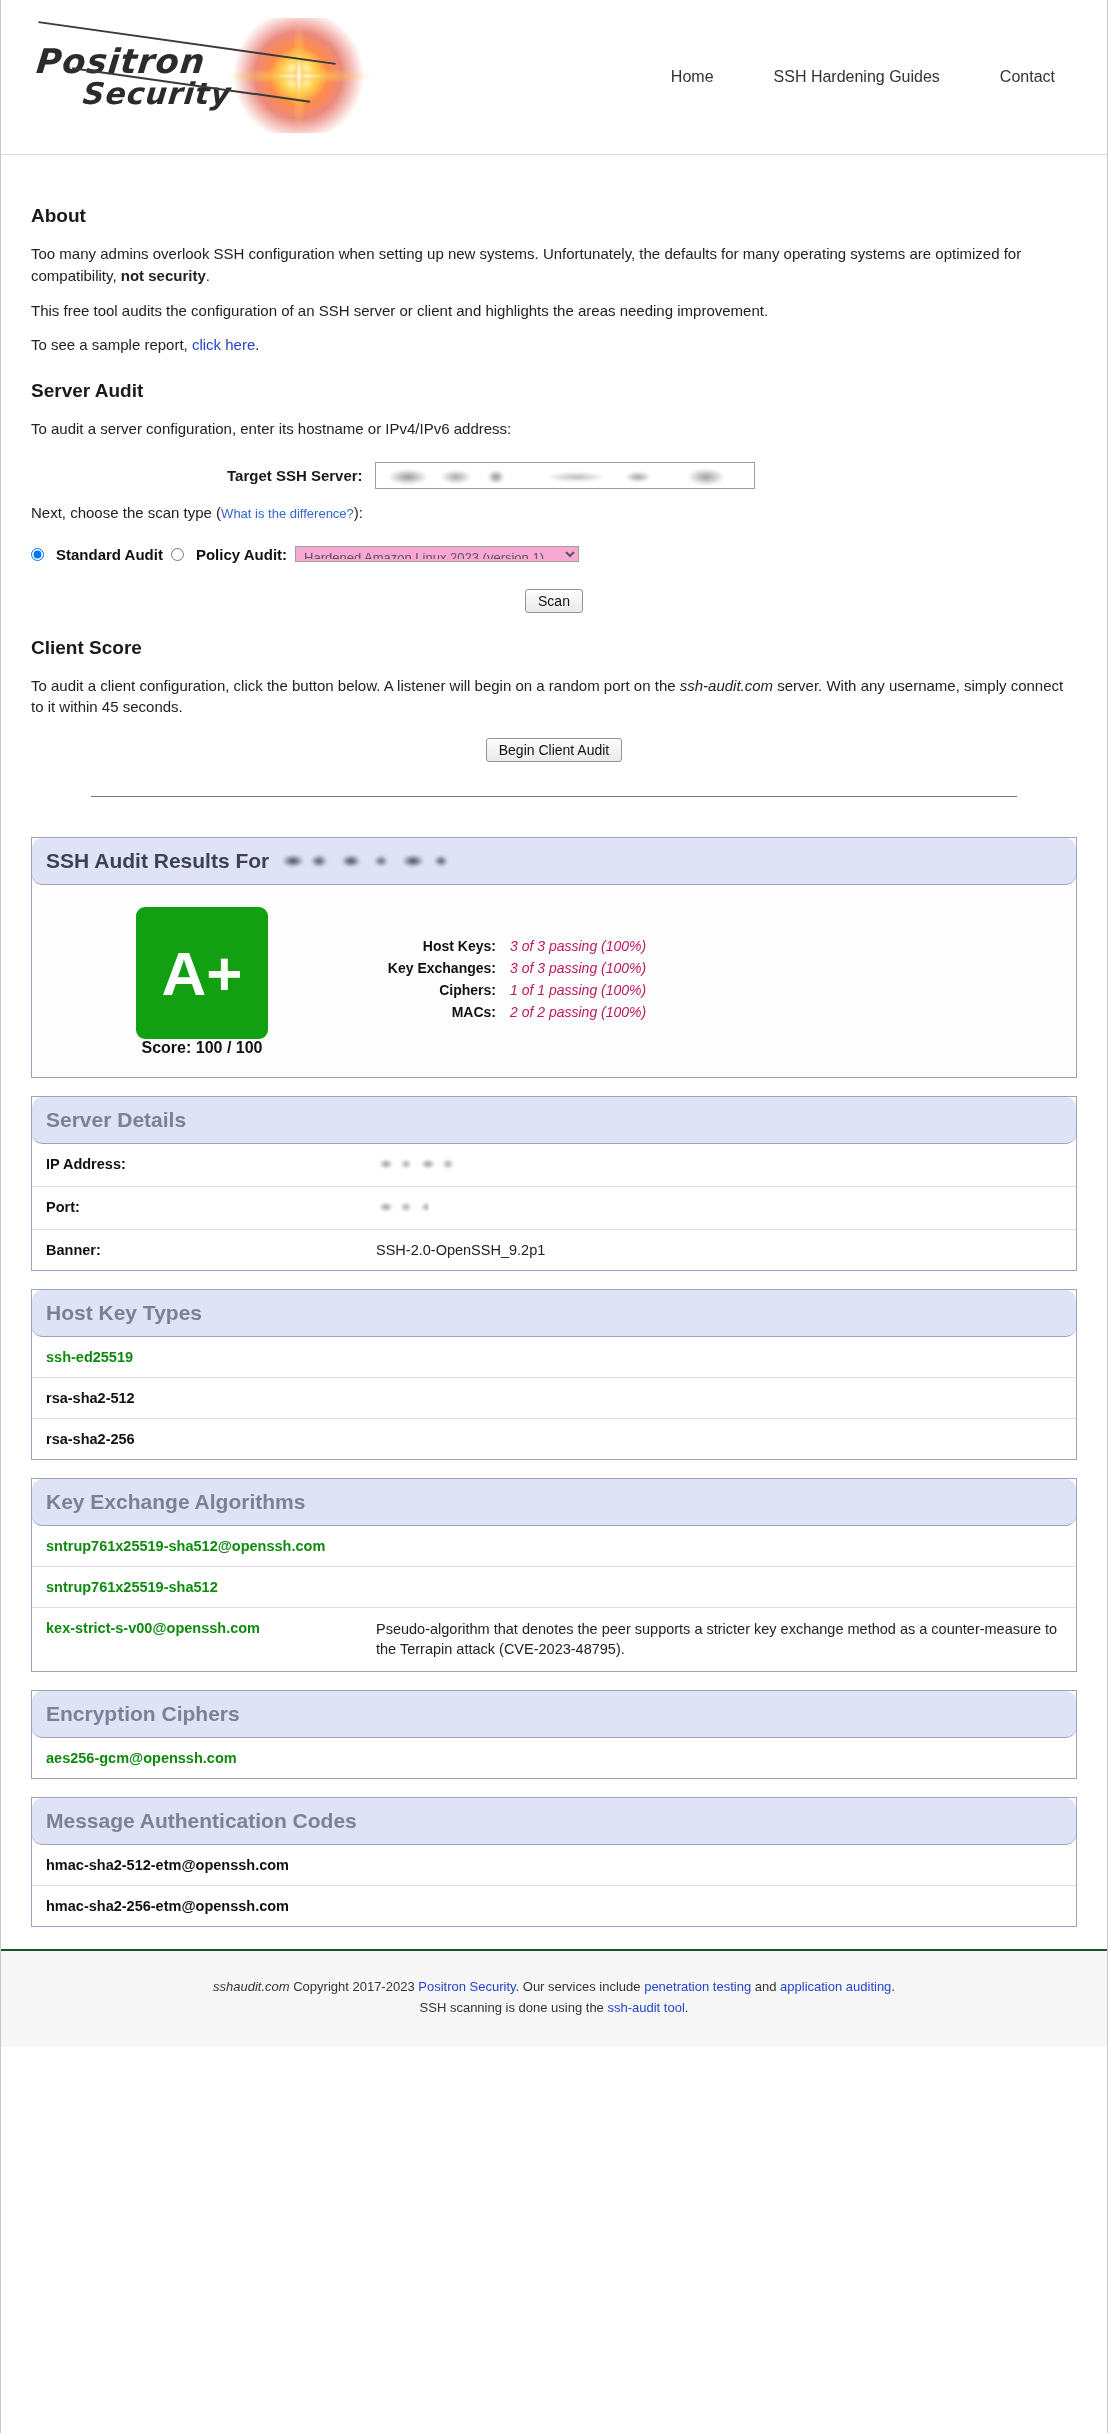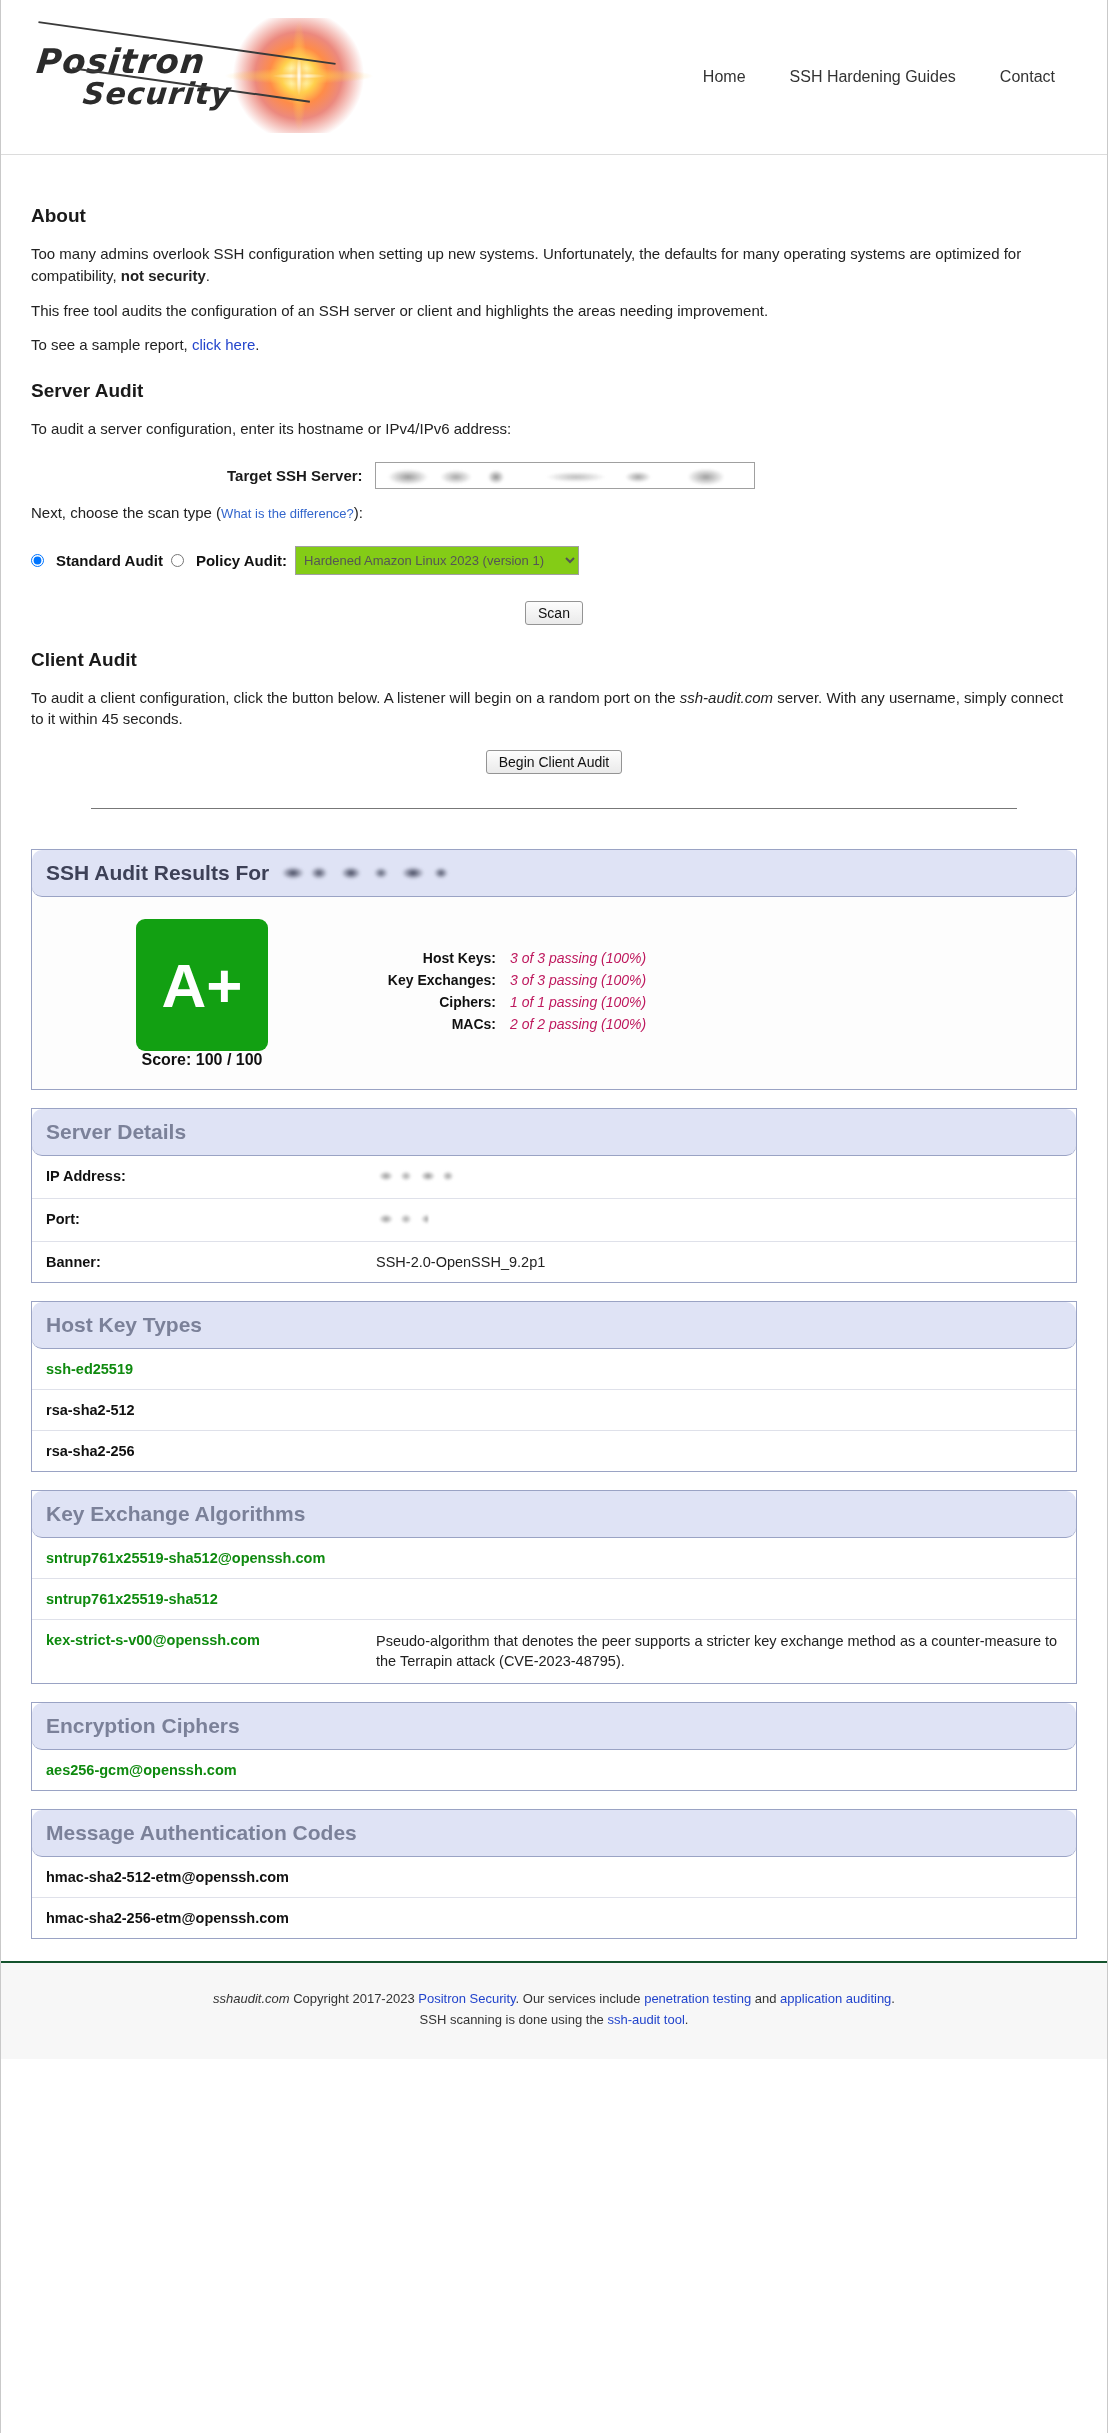--- a/index.html
+++ b/index.html
@@ -98,21 +98,21 @@
     left: 50%;
     top: 50%;
     transform: translate(-50%,-50%);
     background: radial-gradient(ellipse at 50% 50%, rgba(255,255,255,0.9) 0%, rgba(255,200,80,0.6) 25%, rgba(255,255,255,0) 70%);
   }
   .starburst::before { width: 150px; height: 16px; }
   .starburst::after  { width: 16px; height: 112px; }
   .main-nav {
     margin-left: auto;
     display: flex;
-    gap: 44px;
+    gap: 60px;
     padding-right: 22px;
     text-align: right;
   }
   .main-nav a {
     color: #333333;
     text-decoration: none;
     font-size: 16px;
   }
 
   
@@ -178,24 +178,24 @@
     margin: 22px 0 0 0;
   }
   .scan-type-row label {
     font-size: 15px;
     font-weight: bold;
     color: #111;
   }
   input[type=radio] { margin: 0 4px 0 0; vertical-align: middle; }
   select.policy {
     width: 284px;
-    height: 29px;
+    height: 16px;
     font-size: 13px;
     border: 1px solid #a0a0a0;
-    background: #84cc16;
+    background: #f9a8d4;
     color: #555;
     padding: 2px 4px;
   }
   .scan-btn-row { display: flex; justify-content: center; margin: 26px 0 6px 0; }
   button.gray-btn {
     font-size: 14px;
     padding: 3px 12px;
     border: 1px solid #949494;
     border-radius: 3px;
     background: linear-gradient(#fdfdfd, #eaeaea);
@@ -386,21 +386,21 @@
       <label>Policy Audit:</label>
       <select class="policy">
         <option>Hardened Amazon Linux 2023 (version 1)</option>
       </select>
     </div>
 
     <div class="scan-btn-row">
       <button class="gray-btn">Scan</button>
     </div>
 
-    <h2 class="section">Client Audit</h2>
+    <h2 class="section">Client Score</h2>
     <p class="body">
       <span>To audit a client configuration, click the button below. A listener will begin on a random port on the </span><span class="em">ssh-audit.com</span><span> server. With any username, simply connect to it within 45 seconds.</span>
     </p>
     <div class="client-btn-row">
       <button class="gray-btn">Begin Client Audit</button>
     </div>
 
     <hr class="divider">
   </div>
 

